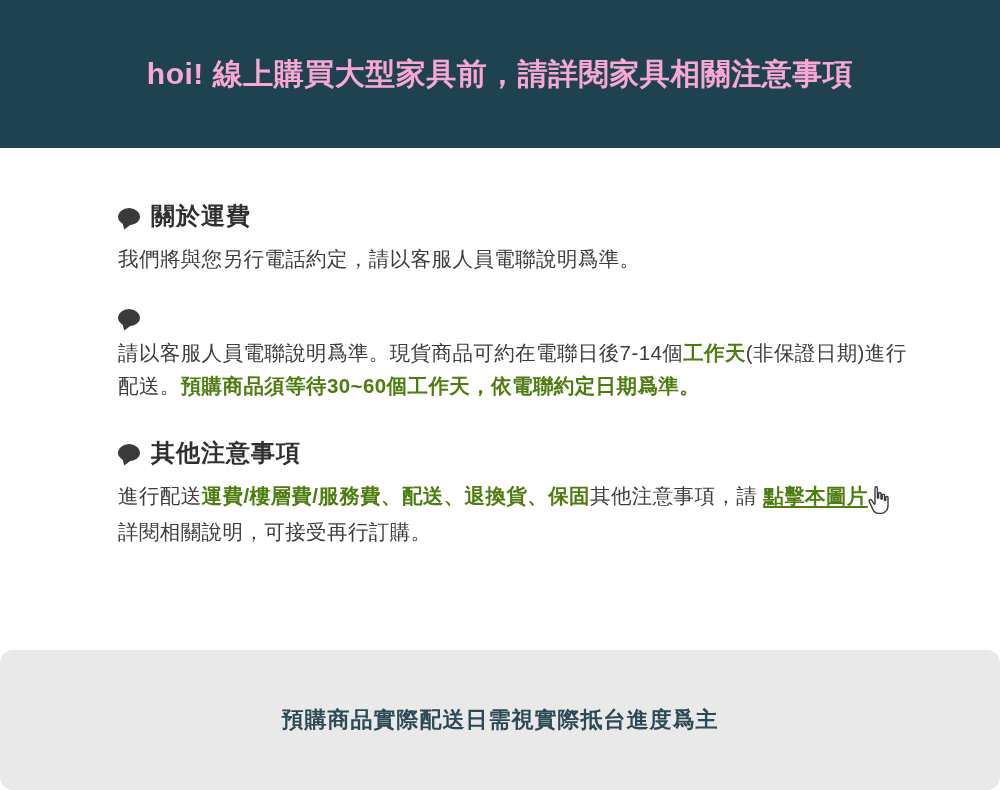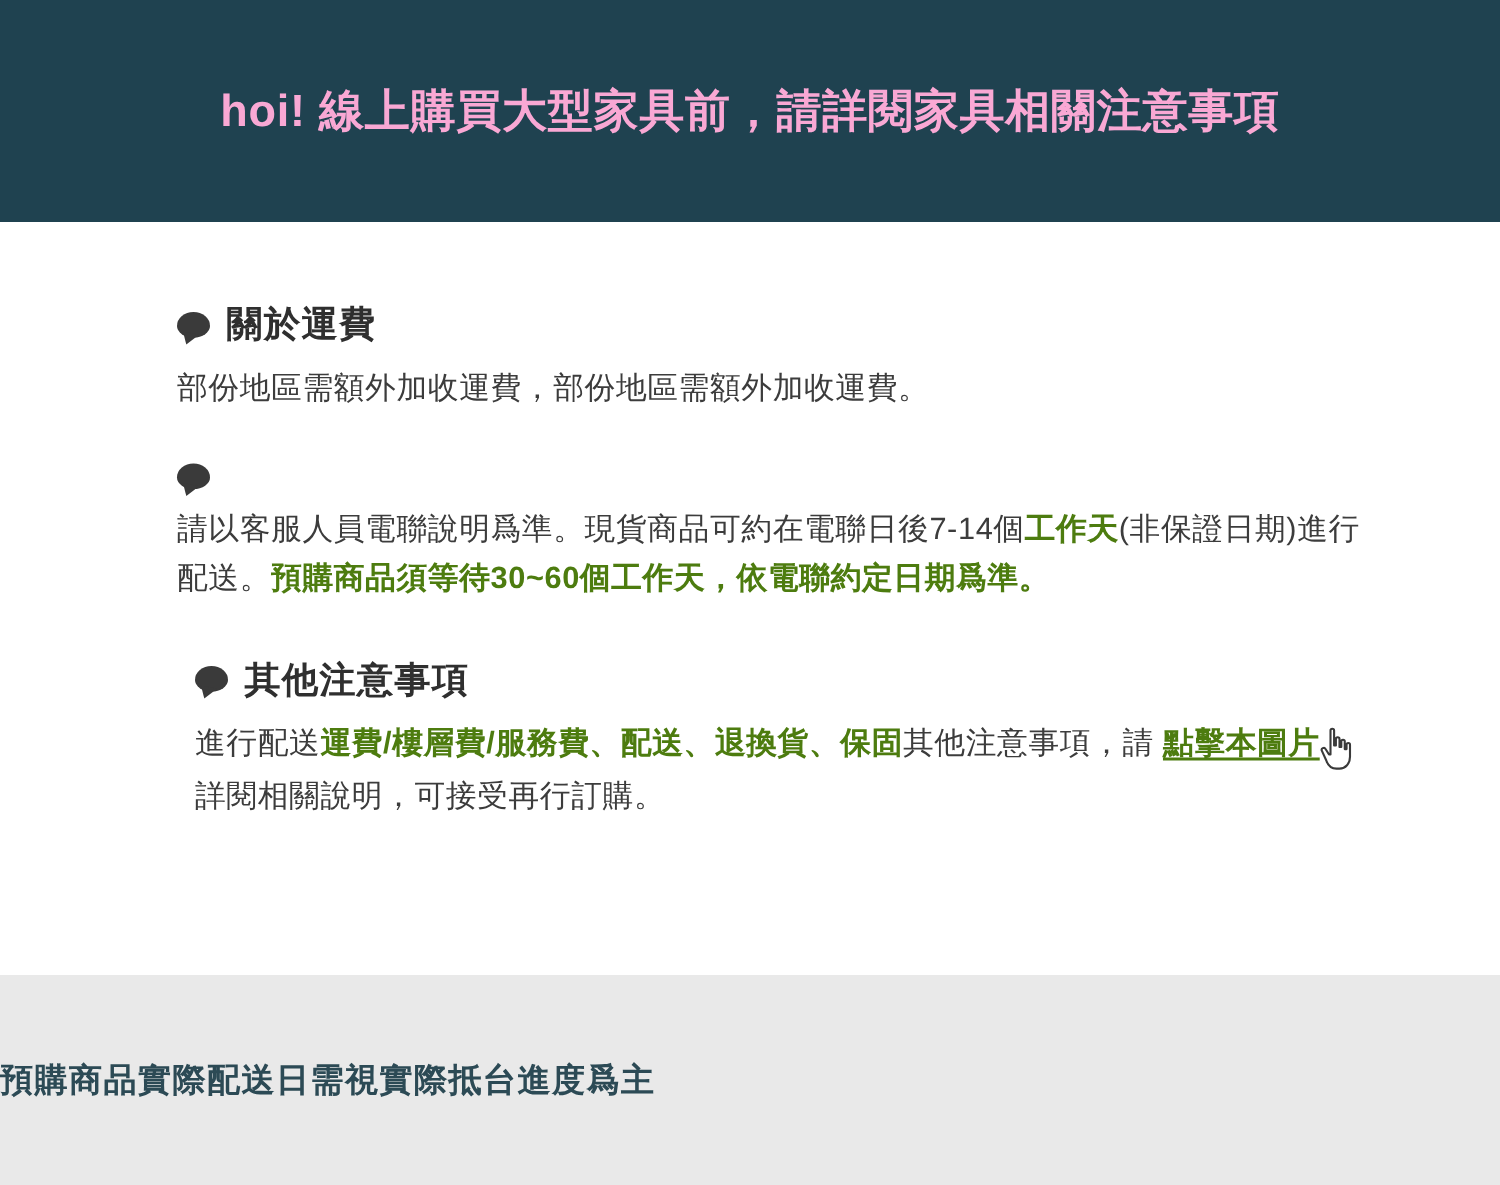--- a/index.html
+++ b/index.html
@@ -46,21 +46,20 @@
   }
   .content {
     margin-left: 118px;
     margin-right: 90px;
   }
   .section {
     margin-bottom: 34px;
   }
   .section:last-child {
     margin-bottom: 0;
-    margin-left: 12px;
   }
   .sec-head {
     display: flex;
     align-items: center;
     margin-bottom: 10px;
   }
   .bubble-icon {
     width: 22px;
     height: 17px;
     background: #3a3a3a;
@@ -114,21 +113,23 @@
     margin-left: -2px;
   }
   .hand svg { display: block; }
   
   .footer {
     height: 140px;
     background: #e9e9e9;
     flex: 0 0 auto;
     display: flex;
     flex-direction: column;
+    align-items: center;
     justify-content: center;
+    border-radius: 13px;
   }
   .footer-line {
     font-size: 22px;
     font-weight: bold;
     color: #2c4a55;
     letter-spacing: 1px;
     line-height: 1.75;
   }
 </style>
 </head>
@@ -142,21 +143,21 @@
 
   <div class="body">
     <div class="content">
 
       <div class="section">
         <div class="sec-head">
           <span class="bubble-icon"></span>
           <span class="sec-title">關於運費</span>
         </div>
         <div class="sec-body">
-          <span>部份地區需額外加收運費，部份地區需額外加收運費。</span>
+          <span>我們將與您另行電話約定，請以客服人員電聯說明爲準。</span>
         </div>
       </div>
 
       <div class="section">
         <div class="sec-head">
           <span class="bubble-icon"></span>
         </div>
         <div class="sec-body">
           <span>請以客服人員電聯說明爲準。現貨商品可約在電聯日後7-14個</span><span class="b">工作天</span><span>(非保證日期)進行配送。</span><span class="b">預購商品須等待30~60個工作天，依電聯約定日期爲準。</span>
         </div>

